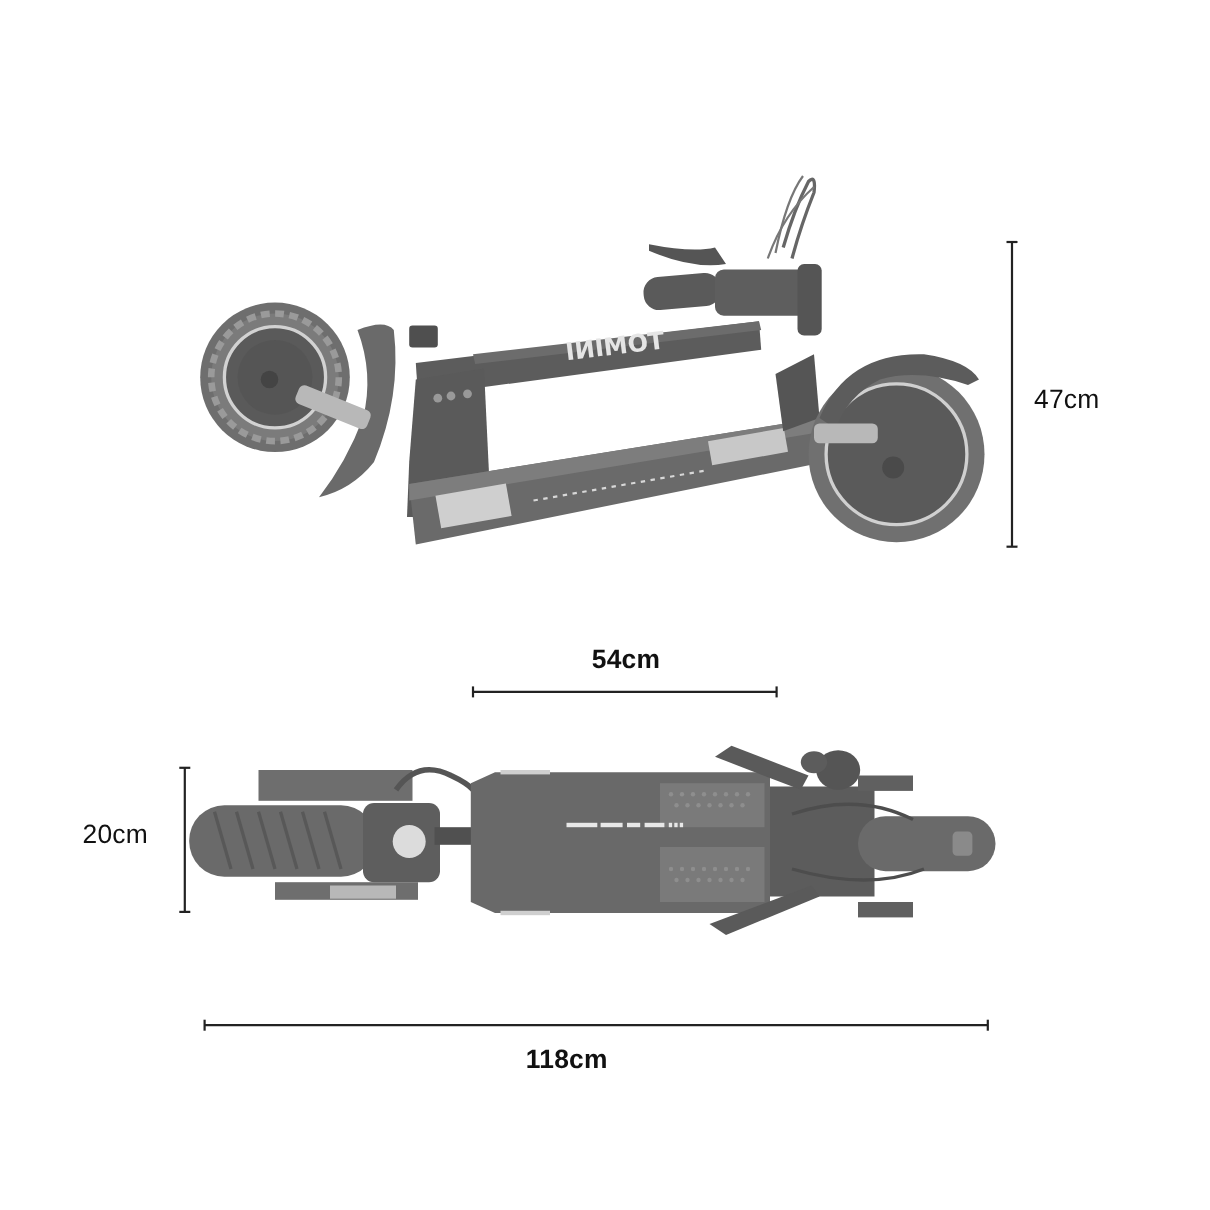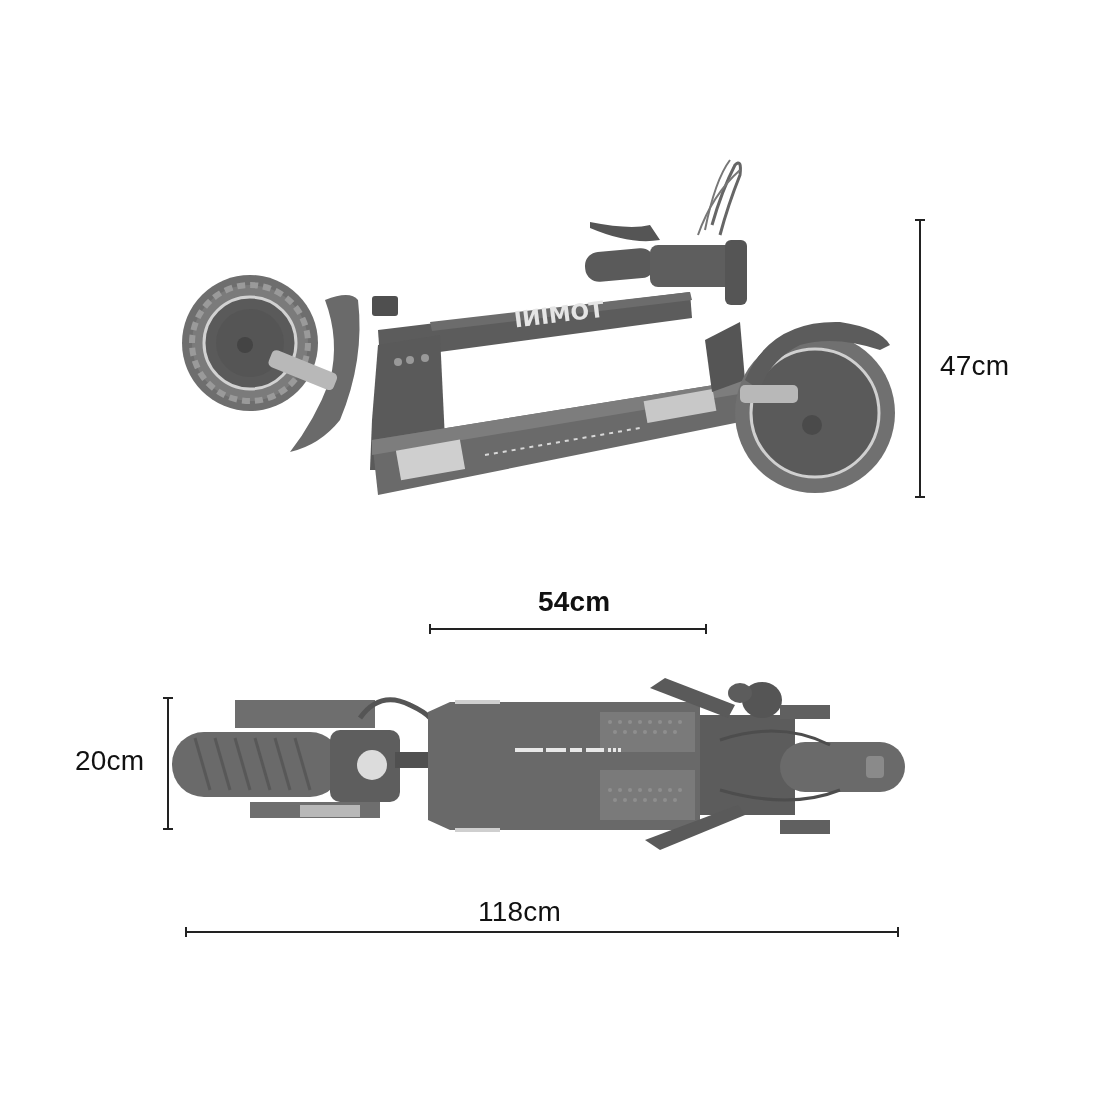--- a/index.html
+++ b/index.html
@@ -1,19 +1,19 @@
 <!DOCTYPE html>
 <html><head>
   <meta charset="utf-8">
   <style>
     html, body { margin: 0; padding: 0; background: #ffffff; }
     body { width: 1100px; height: 1100px; position: relative; overflow: hidden;
            font-family: "Liberation Sans", "DejaVu Sans", sans-serif; }
     .canvas { position: absolute; left: 0; top: 0; width: 1100px; height: 1100px; }
-    .dim-label { position: absolute; font-size: 28px; color: #111111; letter-spacing: 0.2px;
+    .dim-label { position: absolute; font-size: 24px; color: #111111; letter-spacing: 0.2px;
                  font-family: "Liberation Sans", "DejaVu Sans", sans-serif; white-space: nowrap; }
     .brand { font-family: "DejaVu Sans", sans-serif; font-weight: bold; }
   </style>
 </head>
 <body>
 
 <div class="canvas">
 
   <svg style="position:absolute;left:0;top:0" width="1100" height="1100" viewBox="0 0 1100 1100">
 
@@ -180,15 +180,15 @@
         <line x1="186" y1="932" x2="898" y2="932"></line>
         <line x1="186" y1="927" x2="186" y2="937"></line>
         <line x1="898" y1="927" x2="898" y2="937"></line>
       </g>
     </g>
   </svg>
 
   <div class="dim-label" style="left:940px; top:350px;">47cm</div>
   <div class="dim-label" style="left:538px; top:586px;font-weight:bold;">54cm</div>
   <div class="dim-label" style="left:75px; top:745px;text-align:right;">20cm</div>
-  <div class="dim-label" style="left:478px; top:896px;">118cm</div>
+  <div class="dim-label" style="left:478px; top:950px;font-weight:bold;">118cm</div>
 
 </div>
 
 </body></html>

